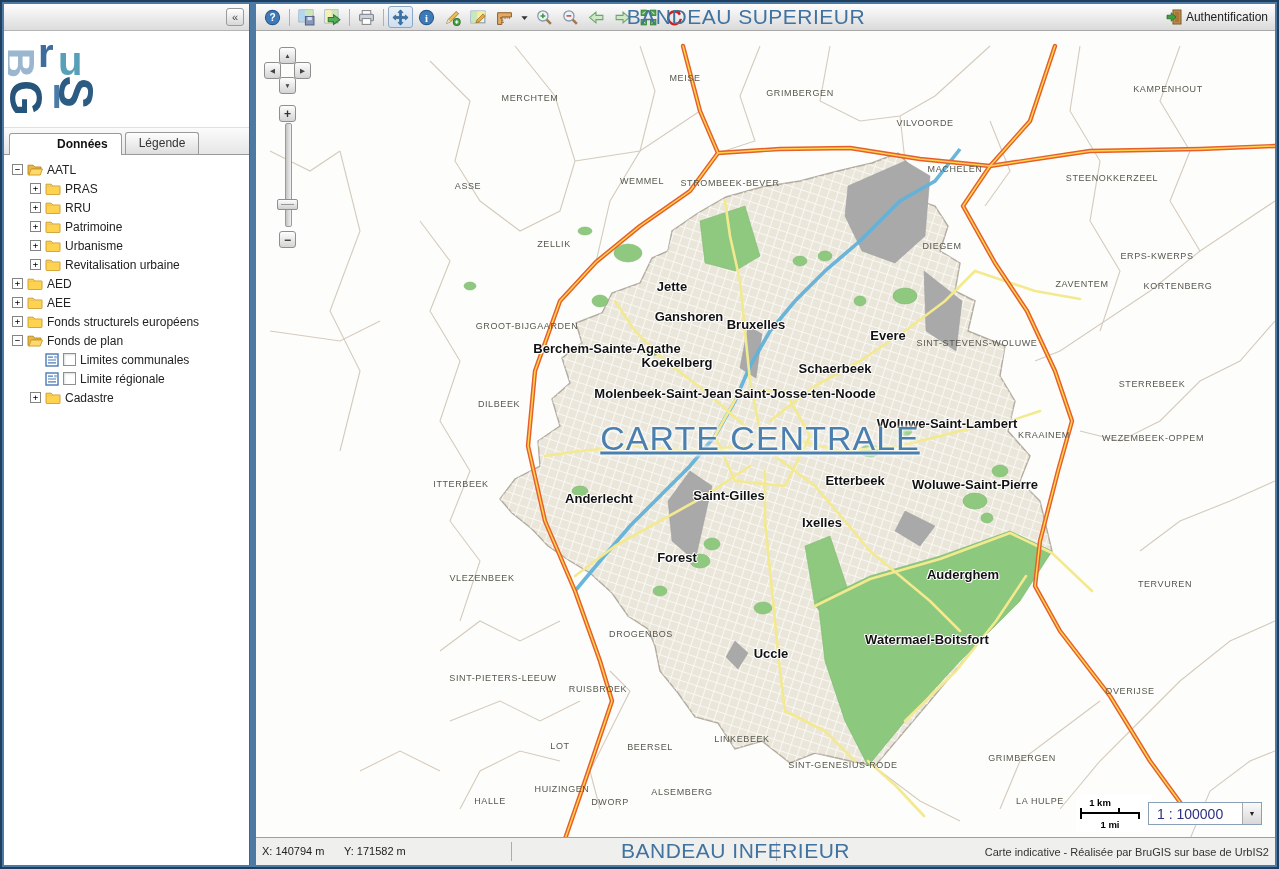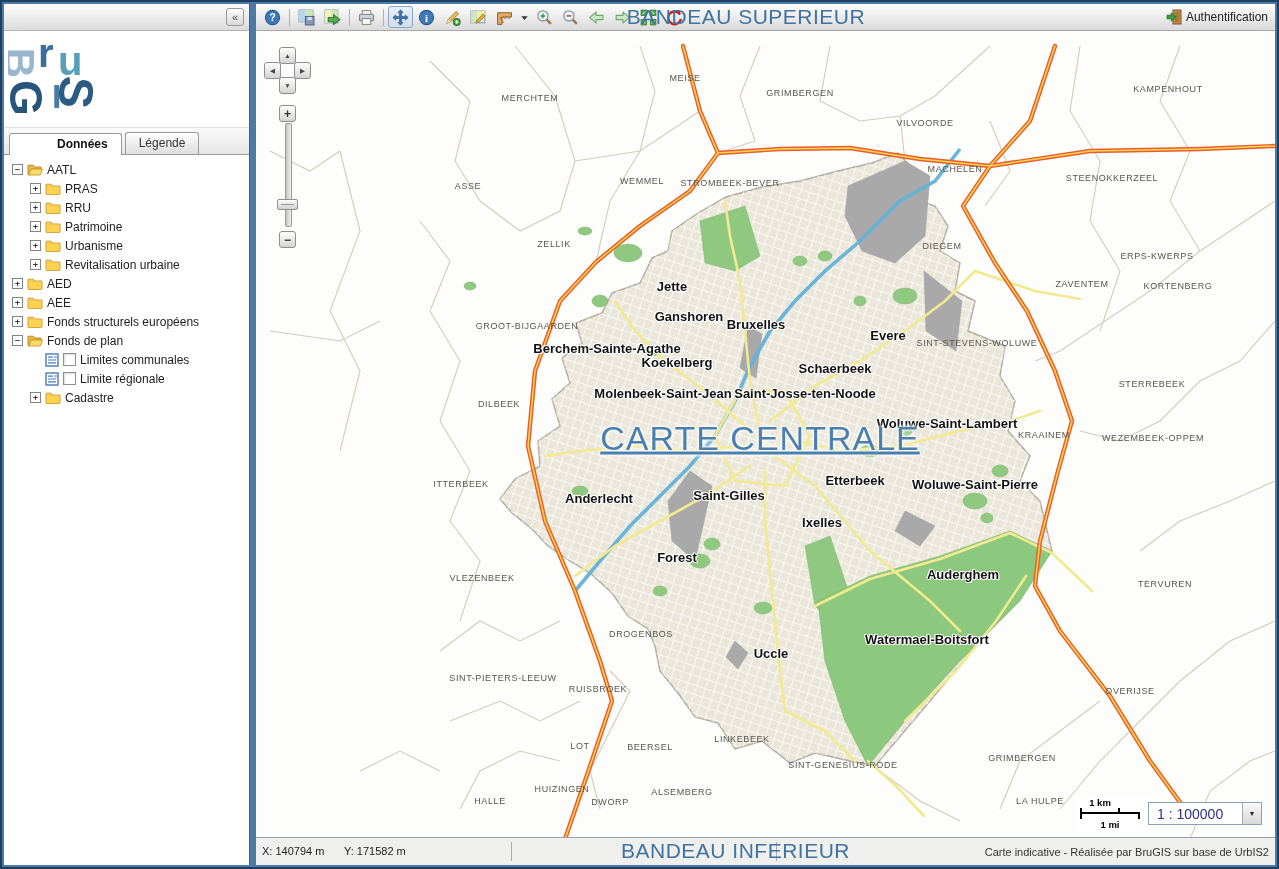--- a/index.html
+++ b/index.html
@@ -557,21 +557,21 @@
           <span class="mlab out" style="left: 243px; top: 373px;">DILBEEK</span>
           <span class="mlab out" style="left: 788px; top: 404px;">KRAAINEM</span>
           <span class="mlab out" style="left: 897px; top: 407px;">WEZEMBEEK-OPPEM</span>
           <span class="mlab out" style="left: 205px; top: 453px;">ITTERBEEK</span>
           <span class="mlab out" style="left: 226px; top: 547px;">VLEZENBEEK</span>
           <span class="mlab out" style="left: 909px; top: 527px; margin-top: 26px;">TERVUREN</span>
           <span class="mlab out" style="left: 385px; top: 603px;">DROGENBOS</span>
           <span class="mlab out" style="left: 247px; top: 647px;">SINT-PIETERS-LEEUW</span>
           <span class="mlab out" style="left: 342px; top: 658px;">RUISBROEK</span>
           <span class="mlab out" style="left: 874px; top: 660px;">OVERIJSE</span>
-          <span class="mlab out" style="left: 304px; top: 715px; margin-left: 20px;">LOT</span>
+          <span class="mlab out" style="left: 304px; top: 715px;">LOT</span>
           <span class="mlab out" style="left: 394px; top: 716px;">BEERSEL</span>
           <span class="mlab out" style="left: 486px; top: 708px;">LINKEBEEK</span>
           <span class="mlab out" style="left: 587px; top: 734px;">SINT-GENESIUS-RODE</span>
           <span class="mlab out" style="left: 766px; top: 727px;">GRIMBERGEN</span>
           <span class="mlab out" style="left: 234px; top: 770px;">HALLE</span>
           <span class="mlab out" style="left: 306px; top: 758px;">HUIZINGEN</span>
           <span class="mlab out" style="left: 354px; top: 771px;">DWORP</span>
           <span class="mlab out" style="left: 426px; top: 761px;">ALSEMBERG</span>
           <span class="mlab out" style="left: 784px; top: 770px;">LA HULPE</span>
           <span class="mlab reg" style="left: 416px; top: 255px;">Jette</span>

